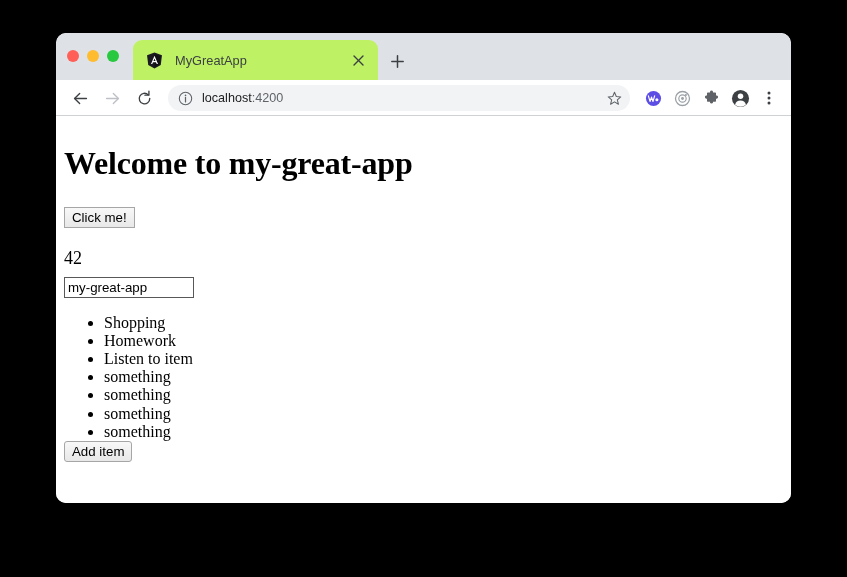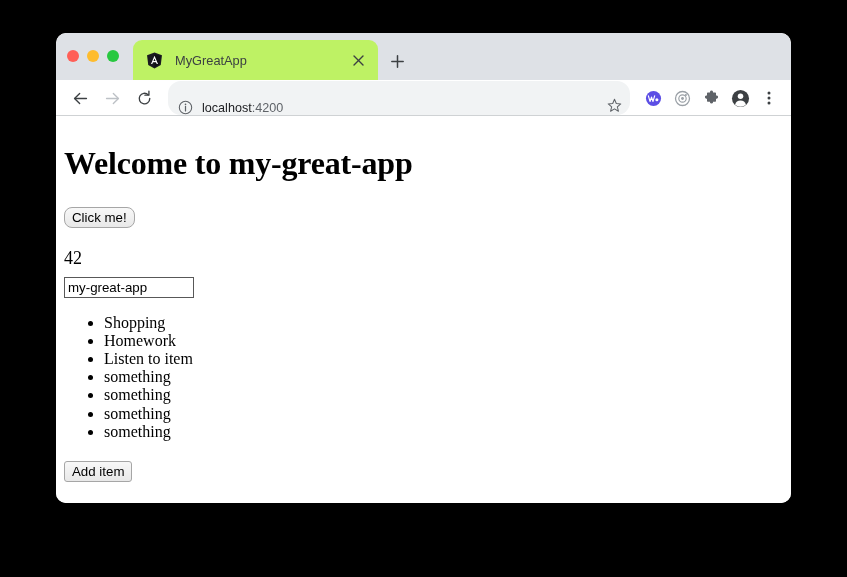--- a/index.html
+++ b/index.html
@@ -125,25 +125,25 @@
     height: 28px;
     display: flex;
     align-items: center;
     justify-content: center;
     flex: 0 0 auto;
     margin-right: 4px;
     border-radius: 50%;
   }
   #address-pill {
     flex: 1 1 auto;
-    height: 34px;
+    height: 26px;
     background: #f1f3f4;
     border-radius: 13px;
     display: flex;
-    align-items: flex-end;
+    align-items: center;
     padding: 0 6px 0 10px;
     margin: 0 6px 0 6px;
     box-sizing: border-box;
     min-width: 0;
   }
   #site-info-icon {
     flex: 0 0 auto;
     width: 15px;
     height: 15px;
     display: block;
@@ -194,21 +194,21 @@
     margin: 21px 0 0 0;
     line-height: 1.15;
     letter-spacing: -0.2px;
   }
   #click-me-button {
     font-family: "Liberation Sans", sans-serif;
     font-size: 13.3px;
     color: #000000;
     background: linear-gradient(#f8f8f8, #e8e8e8);
     border: 1px solid #a6a6a6;
-    border-radius: 8px;
+    border-radius: 0;
     padding: 2px 7px;
     margin-top: 25px;
     display: inline-block;
     cursor: default;
     line-height: normal;
   }
   #counter-value {
     font-family: "Liberation Serif", serif;
     font-size: 18px;
     font-weight: normal;
@@ -241,21 +241,20 @@
     margin: 0;
   }
   #add-item-button {
     font-family: "Liberation Sans", sans-serif;
     font-size: 13.3px;
     color: #000000;
     background: linear-gradient(#f8f8f8, #e8e8e8);
     border: 1px solid #a6a6a6;
     border-radius: 3px;
     padding: 2px 7px;
-    margin-top: 20px;
     display: inline-block;
     cursor: default;
     line-height: normal;
   }
 </style>
 </head>
 <body>
 
 <div id="browser-window">
 

